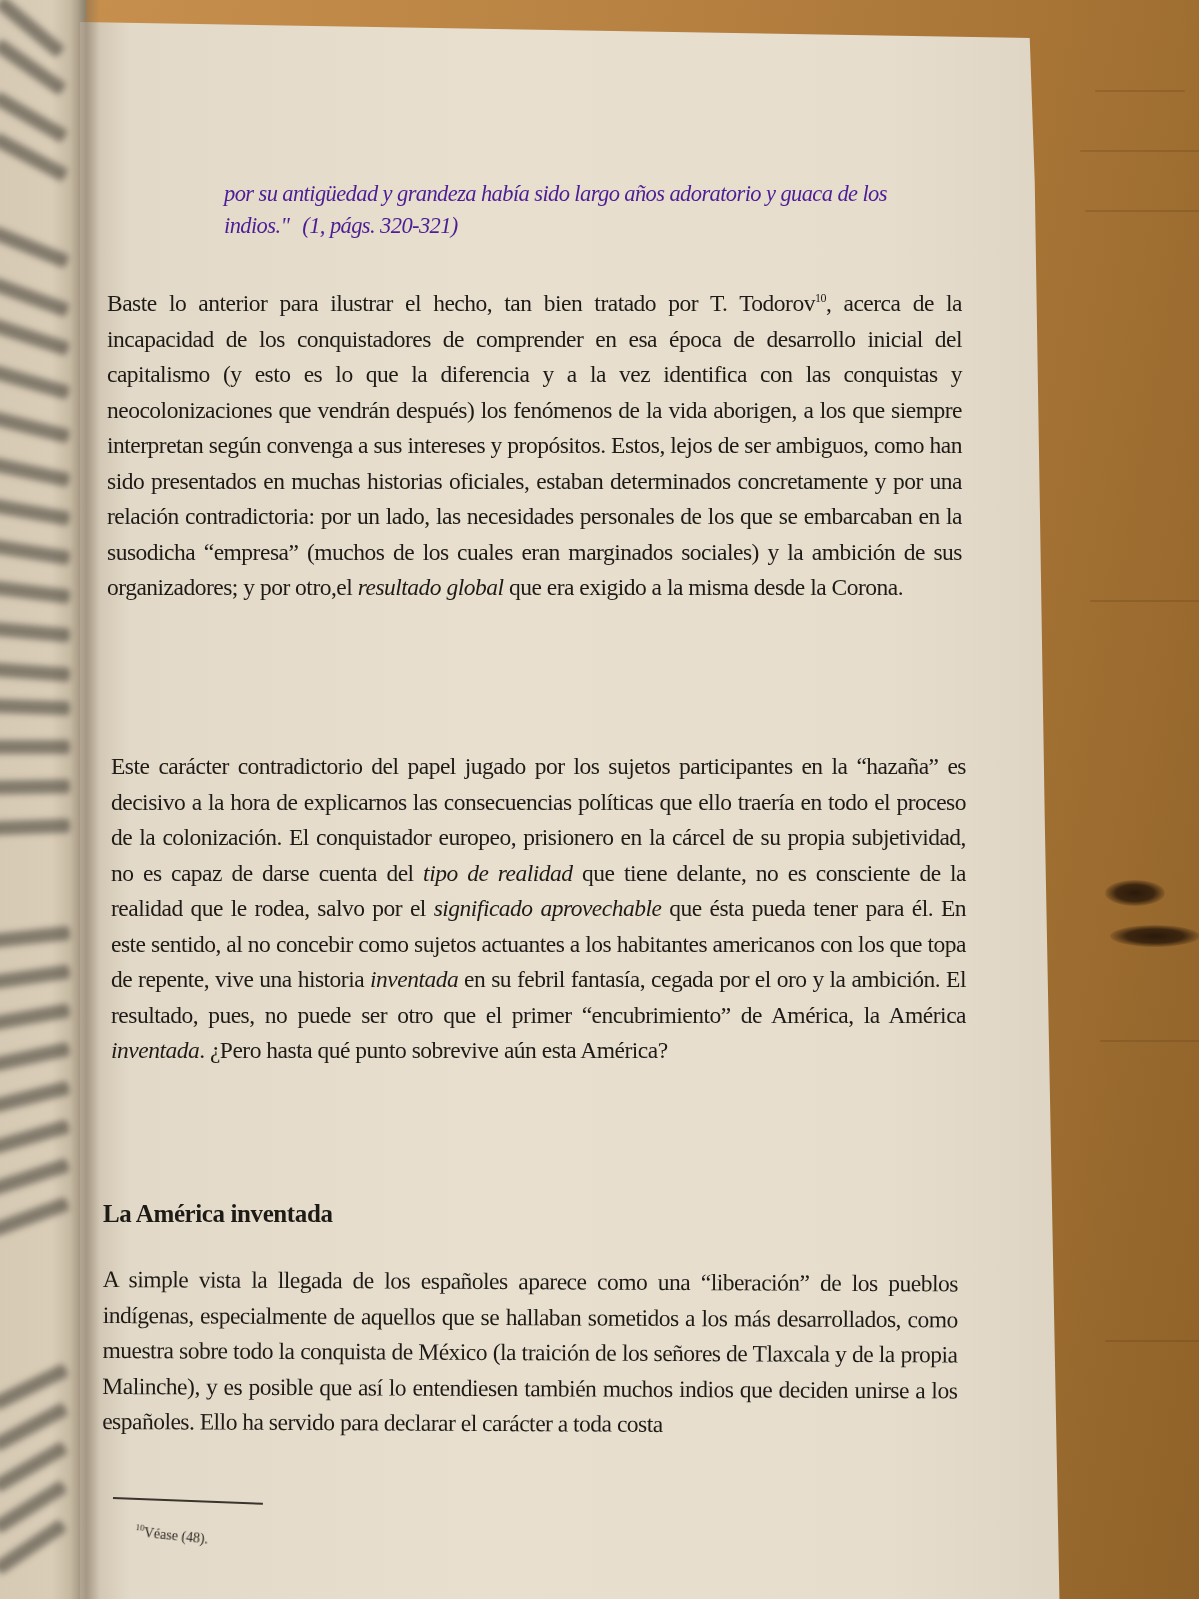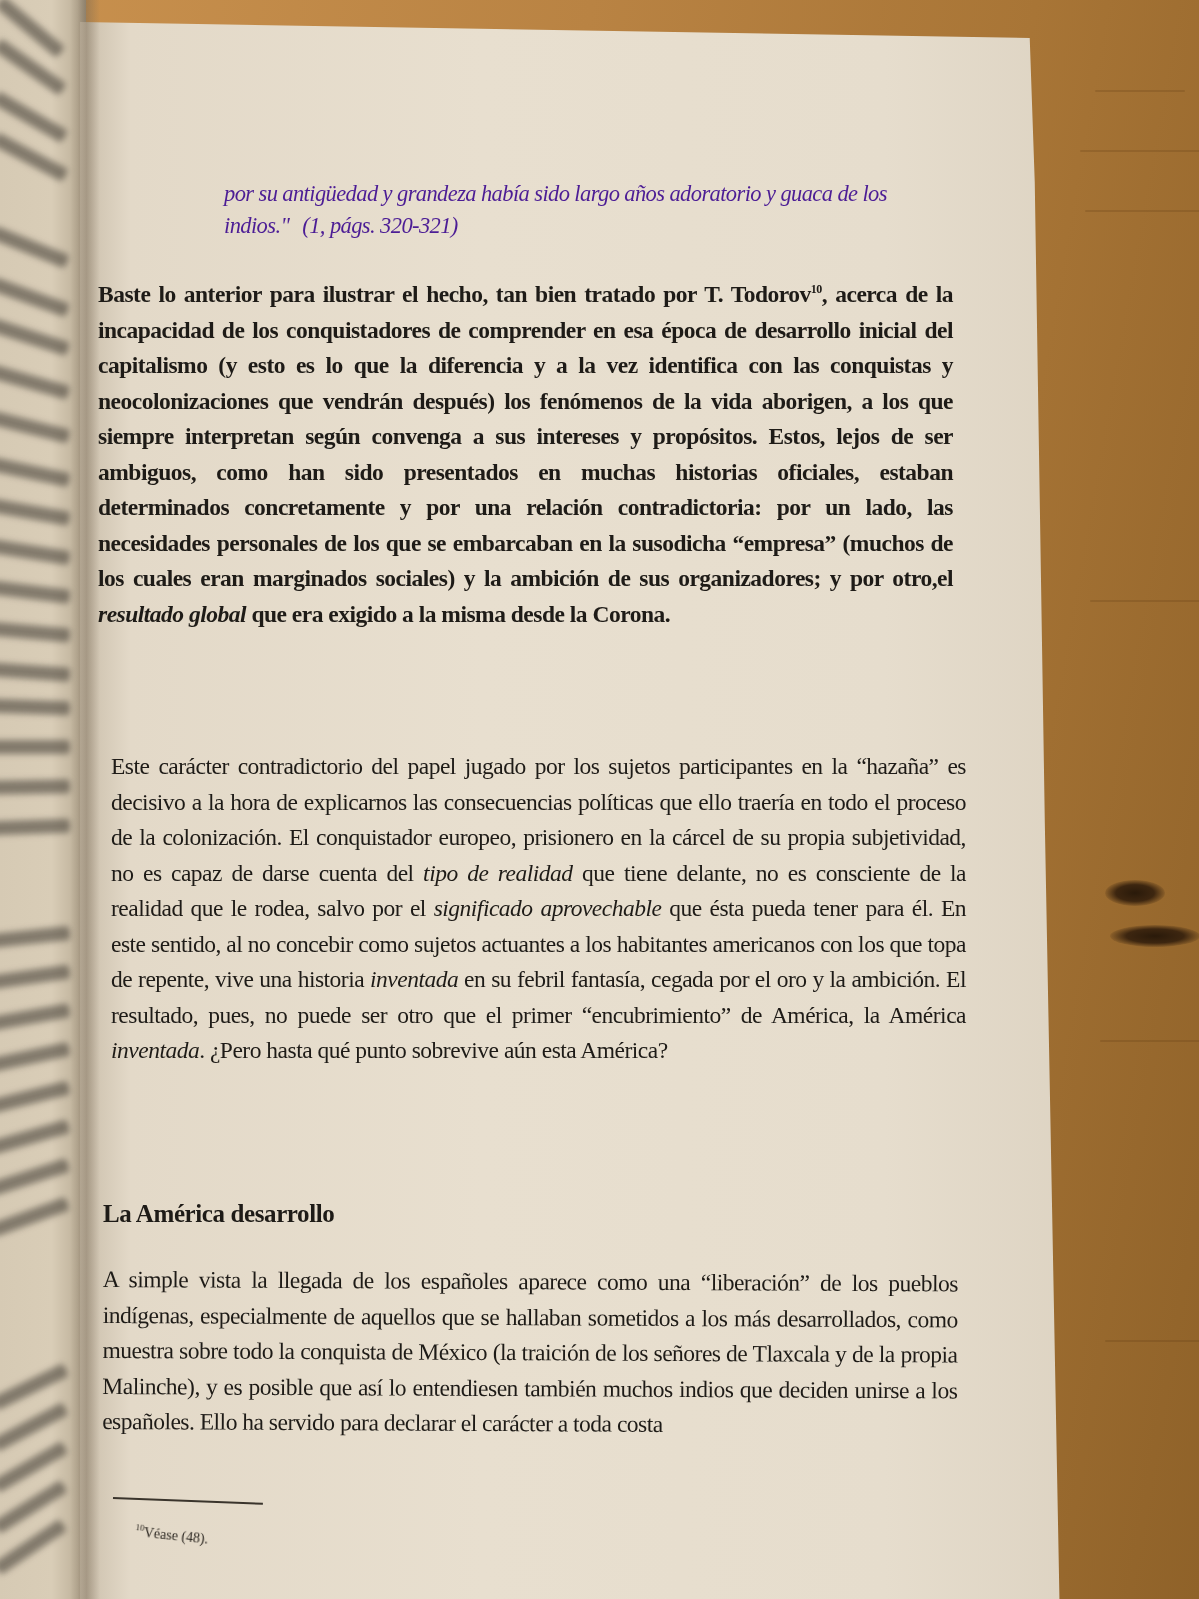--- a/index.html
+++ b/index.html
@@ -187,29 +187,29 @@
 <div class="page"></div>
 <div class="gutter"></div>
 
 <div class="content">
 
   <div class="quote">
     <span>por su antigüedad y grandeza había sido largo años adoratorio y guaca de los indios."</span>
     <span class="cite">(1, págs. 320-321)</span>
   </div>
 
-  <p class="para p1" style="margin:3px;font-weight:bold;">
+  <p class="para p1" style="margin:12px;">
     <span>Baste lo anterior para ilustrar el hecho, tan bien tratado por T. Todorov</span><sup>10</sup><span>, acerca de la incapacidad de los conquistadores de comprender en esa época de desarrollo inicial del capitalismo (y esto es lo que la diferencia y a la vez identifica con las conquistas y neocolonizaciones que vendrán después) los fenómenos de la vida aborigen, a los que siempre interpretan según convenga a sus intereses y propósitos. Estos, lejos de ser ambiguos, como han sido presentados en muchas historias oficiales, estaban determinados concretamente y por una relación contradictoria: por un lado, las necesidades personales de los que se embarcaban en la susodicha “empresa” (muchos de los cuales eran marginados sociales) y la ambición de sus organizadores; y por otro,el </span><i>resultado global</i><span> que era exigido a la misma desde la Corona.</span>
   </p>
 
   <p class="para p2" style="margin:16px;">
     <span>Este carácter contradictorio del papel jugado por los sujetos participantes en la “hazaña” es decisivo a la hora de explicarnos las consecuencias políticas que ello traería en todo el proceso de la colonización. El conquistador europeo, prisionero en la cárcel de su propia subjetividad, no es capaz de darse cuenta del </span><i>tipo de realidad</i><span> que tiene delante, no es consciente de la realidad que le rodea, salvo por el </span><i>significado aprovechable</i><span> que ésta pueda tener para él. En este sentido, al no concebir como sujetos actuantes a los habitantes americanos con los que topa de repente, vive una historia </span><i>inventada</i><span> en su febril fantasía, cegada por el oro y la ambición. El resultado, pues, no puede ser otro que el primer “encubrimiento” de América, la América </span><i>inventada</i><span>. ¿Pero hasta qué punto sobrevive aún esta América?</span>
   </p>
 
-  <h2 class="heading" style="margin:0;">La América desarrollo</h2>
+  <h2 class="heading" style="margin:0;">La América inventada</h2>
 
   <p class="para p3" style="margin:0;">A simple vista la llegada de los españoles aparece como una “liberación” de los pueblos indígenas, especialmente de aquellos que se hallaban sometidos a los más desarrollados, como muestra sobre todo la conquista de México (la traición de los señores de Tlaxcala y de la propia Malinche), y es posible que así lo entendiesen también muchos indios que deciden unirse a los españoles. Ello ha servido para declarar el carácter a toda costa</p>
 
   <div class="footnote-rule"></div>
   <div class="footnote">
     <sup>10</sup><span>Véase (48).</span>
   </div>
 
 </div>
 

